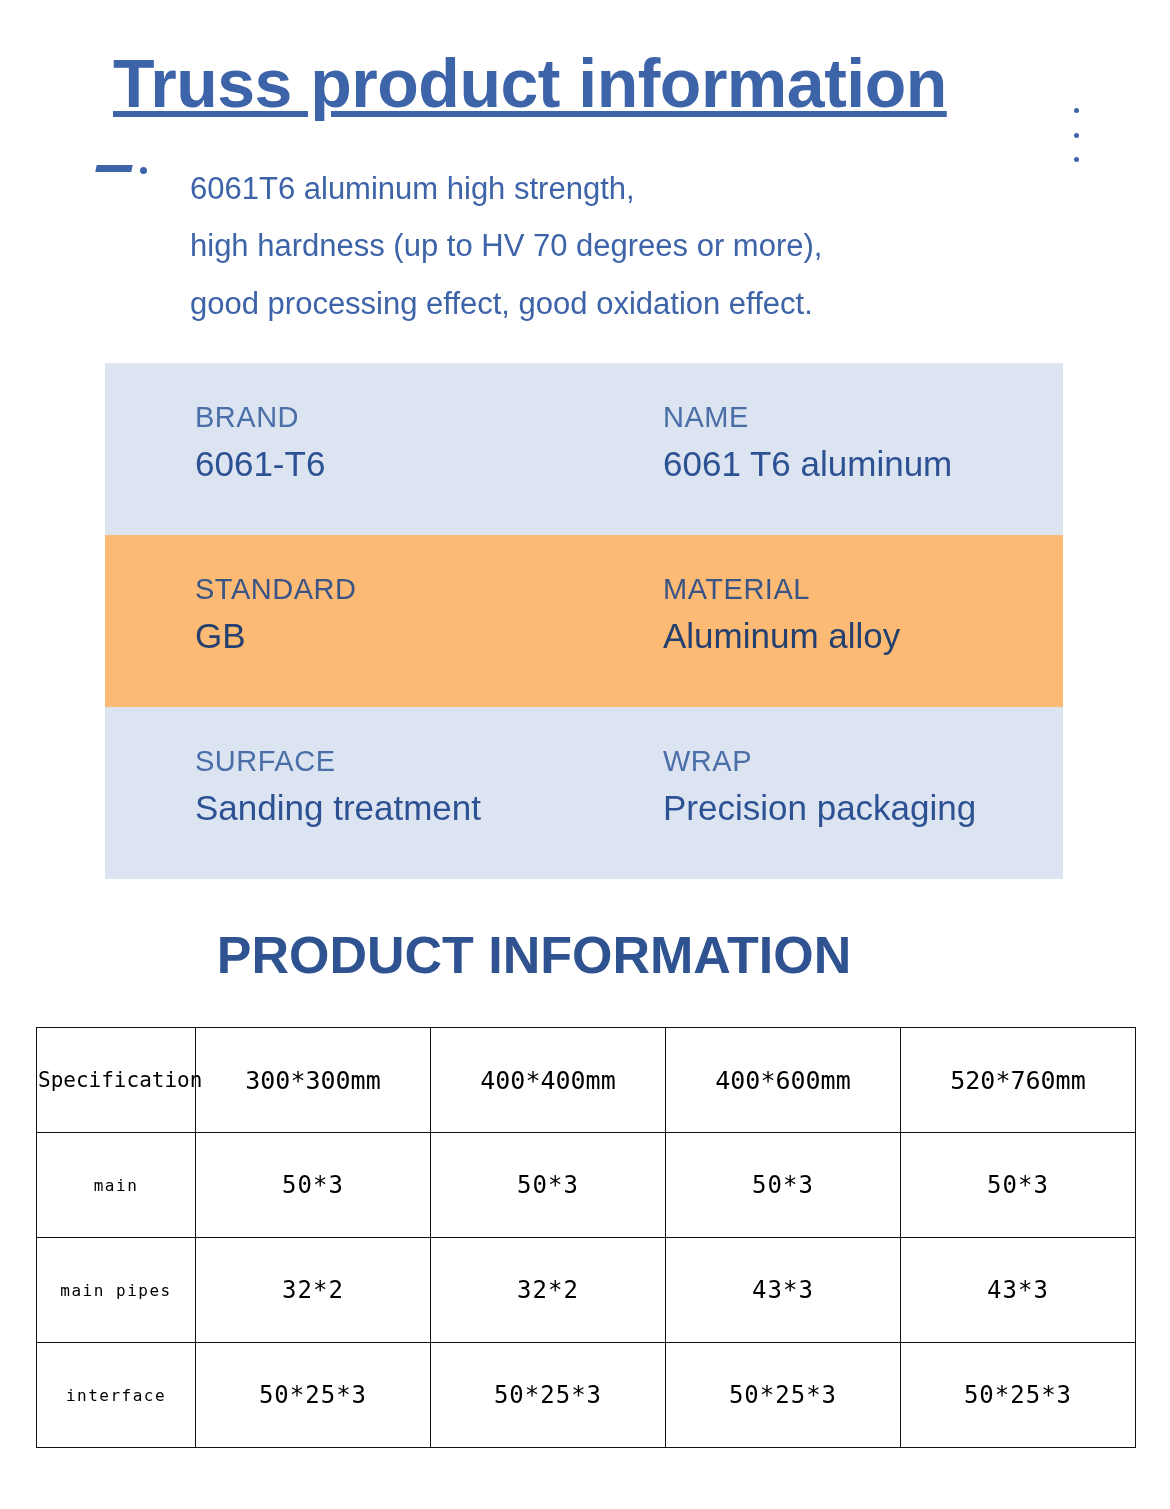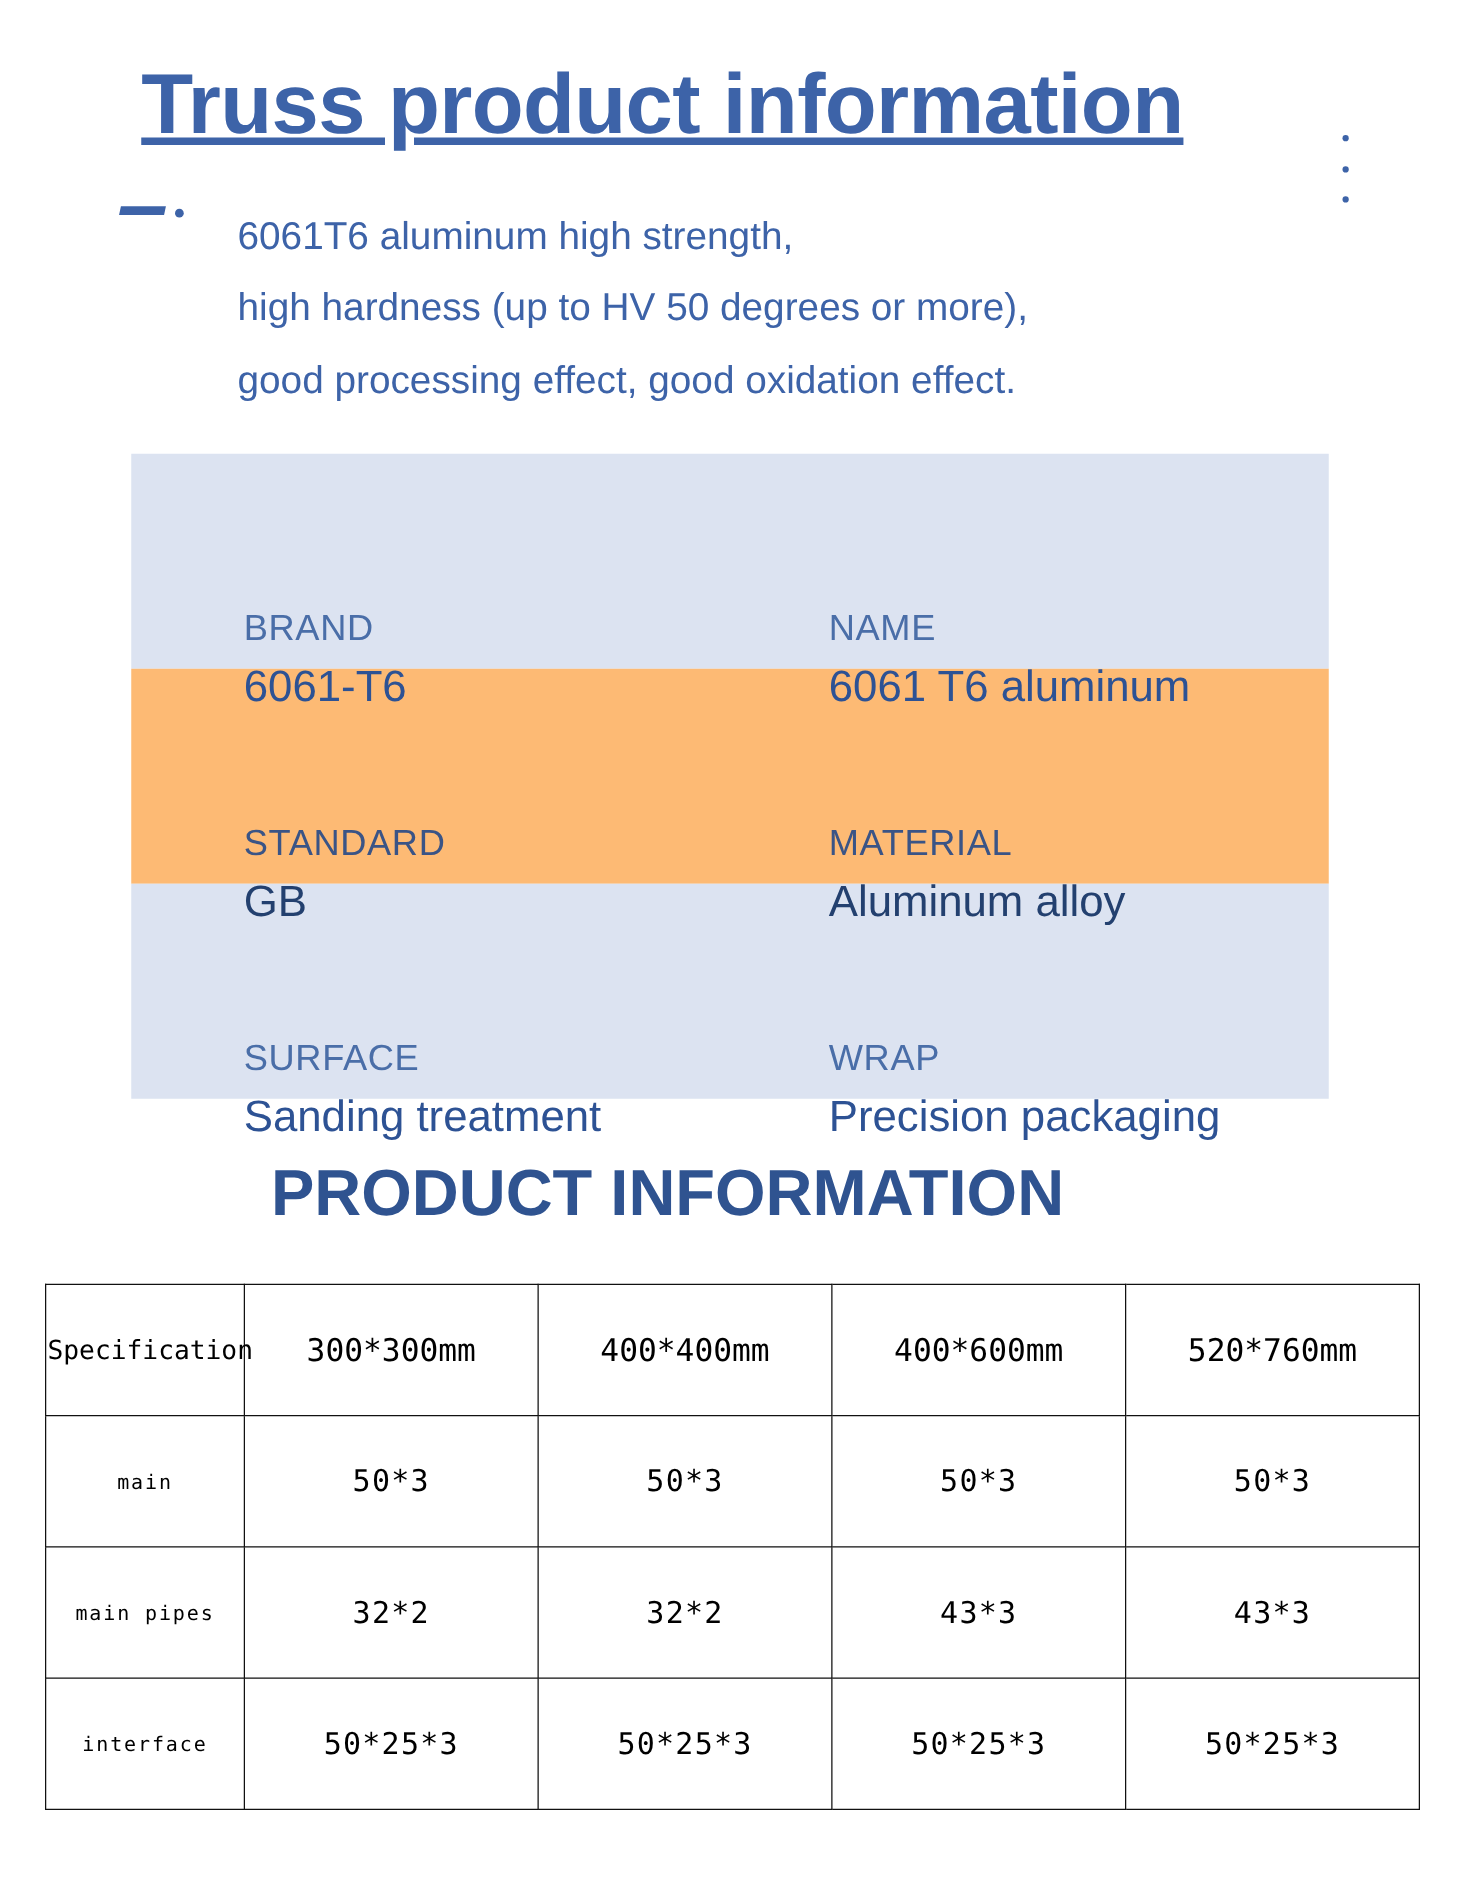--- a/index.html
+++ b/index.html
@@ -96,21 +96,20 @@
   .spec-panel {
     position: absolute;
     left: 105px;
     top: 363px;
     width: 958px;
   }
   .spec-row {
     display: flex;
     height: 172px;
     box-sizing: border-box;
-    align-items: center;
   }
   .spec-row.light { background: #dce3f1; }
   .spec-row.dark  { background: #fdba74; }
 
   .spec-row .cells {
     position: relative;
     width: 100%;
   }
   .cell-a {
     position: absolute;
@@ -197,21 +196,21 @@
     <i></i>
   </div>
 
   <div class="dash-marker">
     <span class="bar"></span>
     <span class="dot"></span>
   </div>
 
   <div class="intro">
     <div>6061T6 aluminum high strength,</div>
-    <div>high hardness (up to HV 50 degrees or more),</div>
+    <div>high hardness (up to HV 70 degrees or more),</div>
     <div>good processing effect, good oxidation effect.</div>
   </div>
 
   <div class="spec-panel">
 
     <div class="spec-row light">
       <div class="cells">
         <div class="cell-a">
           <div class="spec-key">BRAND</div>
           <div class="spec-val">6061-T6</div>

